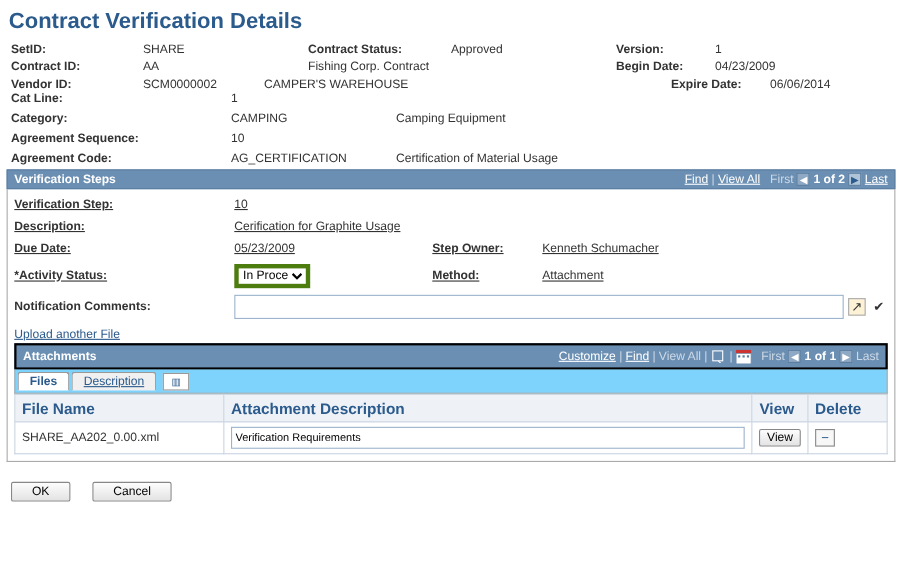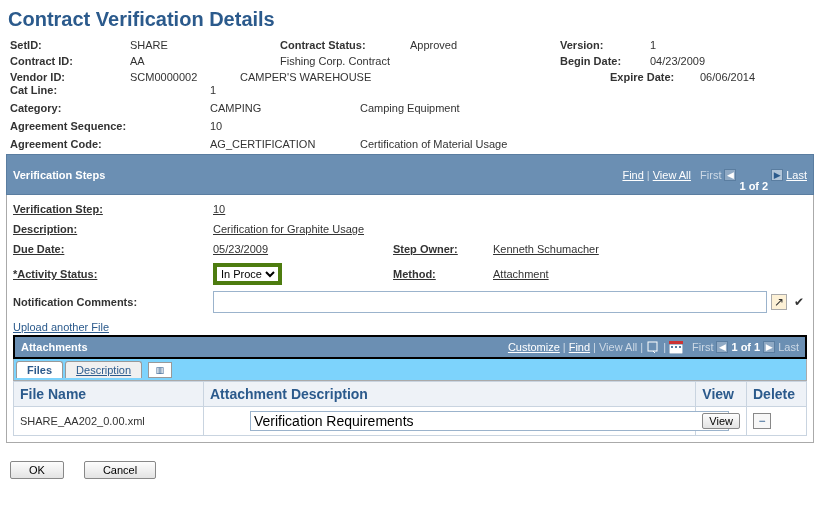--- a/index.html
+++ b/index.html
@@ -203,23 +203,22 @@
   }
   table.attach-table td {
     padding: 4px 6px;
     border: 1px solid #c9d4e0;
     vertical-align: middle;
   }
   .desc-input {
     width: 100%;
     border: 1px solid #9bb3cc;
     height: 20px;
-    font-size: 14px;
+    font-size: 10px;
     padding: 1px 3px;
-    margin-left: 40px;
   }
   .small-btn {
     background: linear-gradient(#fdfdfd, #e3e3e3);
     border: 1px solid #888;
     padding: 1px 6px;
     font-size: 11px;
     cursor: pointer;
     border-radius: 2px;
   }
   .delete-btn {
@@ -309,21 +308,21 @@
 
 <div class="section-bar">
   <span>Verification Steps</span>
   <span class="section-bar-right">
     <a>Find</a>
     <span class="sep">|</span>
     <a>View All</a>
     &nbsp;
     <span class="disabled">First</span>
     <span class="nav-arrow">◀</span>
-    <span style="font-weight:bold;margin-top:23px;">1 of 2</span>
+    <span style="font-weight:bold;">1 of 2</span>
     <span class="nav-arrow active">▶</span>
     <a>Last</a>
   </span>
 </div>
 
 <div class="verif-body">
   <div class="vgrid">
     <div class="label">Verification Step:</div>
     <div>10</div>
     <div></div>
@@ -396,21 +395,21 @@
     <div class="tab" style="text-decoration:underline;">Description</div>
     <div class="tab-show-all">▥</div>
   </div>
 
   <table class="attach-table">
     <thead>
       <tr>
         <th style="width:190px;">File Name</th>
         <th>Attachment Description</th>
         <th style="width:50px;">View</th>
-        <th style="width:60px;">Delete</th>
+        <th style="width:72px;">Delete</th>
       </tr>
     </thead>
     <tbody>
       <tr>
         <td>SHARE_AA202_0.00.xml</td>
         <td>
           <input class="desc-input" type="text" value="Verification Requirements" style="">
         </td>
         <td>
           <button class="small-btn">View</button>

